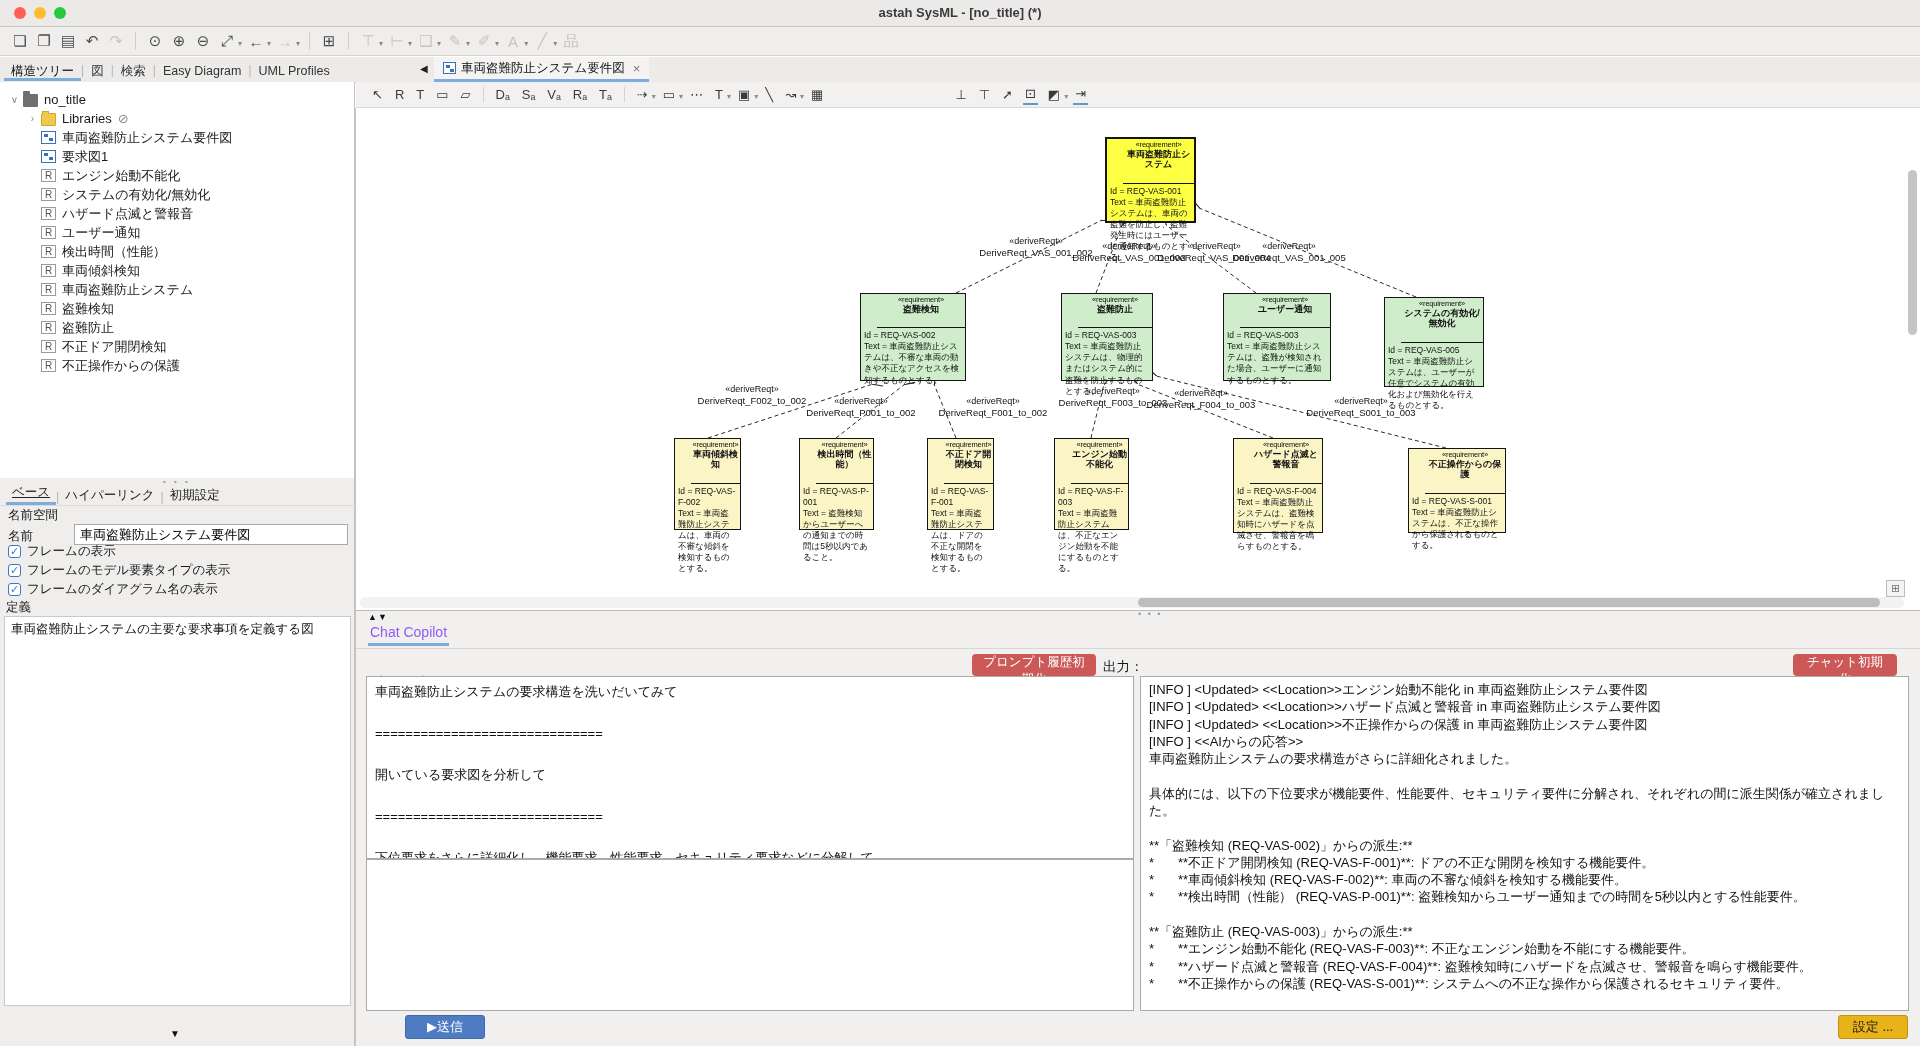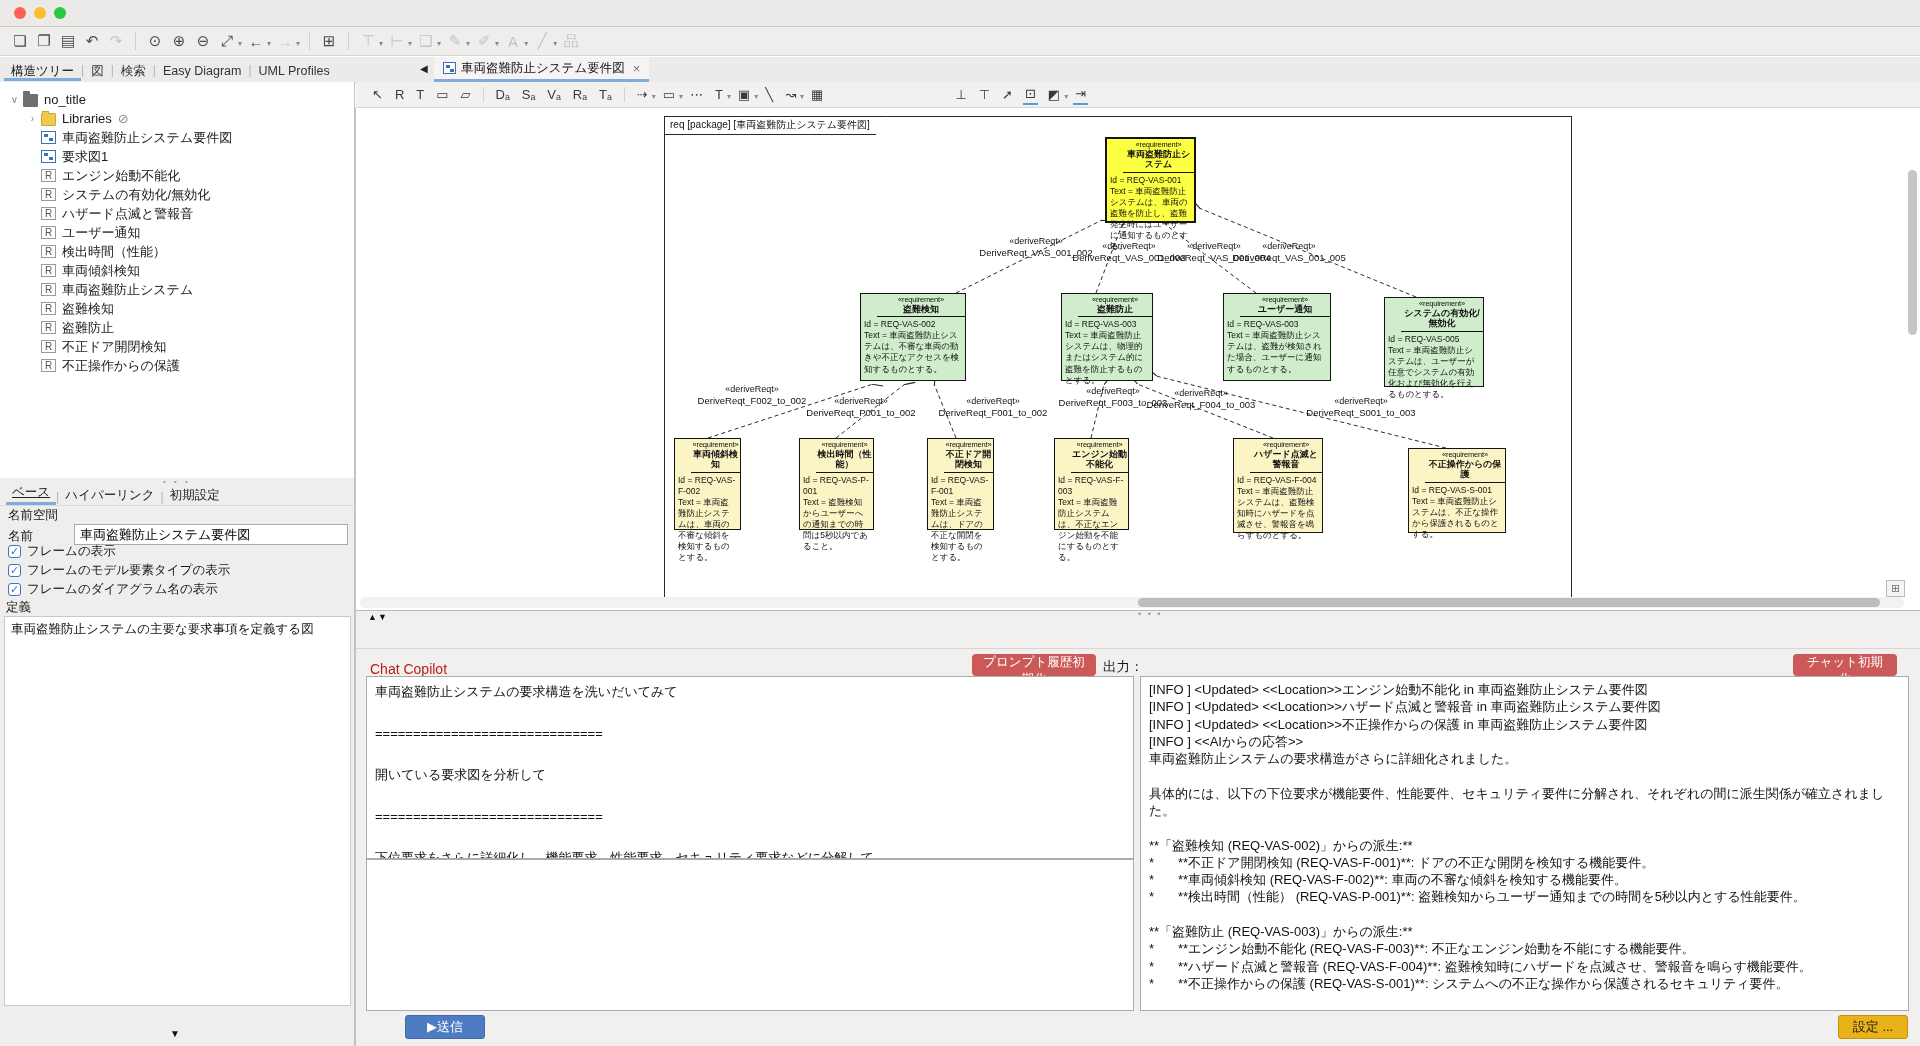--- a/index.html
+++ b/index.html
@@ -81,39 +81,39 @@
   
   .canvas{position:absolute;left:355px;top:108px;width:1565px;height:502px;background:#fff;overflow:hidden;border-left:1px solid #C5C3C1;box-sizing:border-box;}
   .frame{position:absolute;left:308px;top:8px;width:906px;height:482px;border:1px solid #2a2a2a;}
   .frame-label{position:absolute;left:-1px;top:-1px;font-size:10px;color:#111;background:#fff;border:1px solid #2a2a2a;
                padding:1px 16px 2px 5px;white-space:nowrap;clip-path:polygon(0 0,100% 0,calc(100% - 11px) 100%,0 100%);}
   #connSvg{position:absolute;left:0;top:0;}
   .node{position:absolute;border:1px solid #141414;box-sizing:border-box;color:#111;}
   .node.bright{background:#FDFF43;border-width:2px;}
   .node.green{background:#CFEDCB;}
   .node.pale{background:#FBF5C6;}
-  .node-head{text-align:center;border-bottom:1px solid #141414;padding:1px 1px 2px;margin-left:16px;}
+  .node-head{text-align:center;border-bottom:1px solid #141414;padding:1px 1px 13px;margin-left:16px;}
   .node-st{font-size:7.5px;display:block;letter-spacing:-0.2px;}
   .node-nm{font-size:9px;font-weight:bold;line-height:1.15;}
   .node-body{padding:2px 3px;font-size:8.5px;line-height:1.3;white-space:pre-wrap;word-break:break-all;}
   .clabel{position:absolute;transform:translate(-50%,-50%);text-align:center;font-size:9.5px;line-height:1.25;white-space:nowrap;color:#111;}
   .clabel .st{font-size:9px;display:block;}
   .hscroll{position:absolute;left:4px;top:489px;width:1544px;height:11px;background:#F2F2F2;border-radius:6px;}
   .hthumb{position:absolute;left:778px;top:1px;width:742px;height:9px;background:#BDBDBD;border-radius:5px;}
   .vscroll{position:absolute;left:1551px;top:2px;width:11px;height:484px;}
   .vthumb{position:absolute;left:1px;top:60px;width:9px;height:165px;background:#C5C5C5;border-radius:5px;}
   .corner-nav{position:absolute;left:1530px;top:472px;width:17px;height:15px;line-height:15px;text-align:center;
               font-size:11px;color:#777;border:1px solid #BBB;background:#F4F4F4;}
 
   
   .chat{position:absolute;left:355px;top:610px;width:1565px;height:436px;background:#F1F0EF;border-left:1px solid #C5C3C1;
         border-top:1px solid #BDBBB9;box-sizing:border-box;}
   .chat-collapse{position:absolute;left:12px;top:1px;font-size:9px;color:#111;letter-spacing:1px;}
   .chat-dots{position:absolute;left:50%;top:-2px;font-size:9px;color:#9a9a9a;letter-spacing:2px;}
-  .chat-tab{position:absolute;left:12px;top:13px;font-size:14px;color:#b91c1c;padding:0 2px 3px;border-bottom:3px solid #7FACDE;margin-top:37px;}
+  .chat-tab{position:absolute;left:12px;top:13px;font-size:14px;color:#8b5cf6;padding:0 2px 3px;border-bottom:3px solid #7FACDE;}
   .chat-hr{position:absolute;left:0;top:37px;width:1565px;height:1px;background:#D8D6D4;}
   .chat-label{position:absolute;font-size:13.5px;color:#1a1a1a;}
   .lbl-prompt{left:13px;top:63px;}
   .lbl-output{left:747px;top:47px;}
   .red-btn{position:absolute;background:#CB5957;color:#fff;border:none;border-radius:4px;font-size:12.5px;height:22px;
            font-family:inherit;padding:0 10px;}
   .btn-hist{left:616px;top:43px;width:124px;}
   .btn-reset{left:1437px;top:43px;width:104px;}
   textarea{position:absolute;border:1px solid #ABABAB;background:#fff;color:#111;resize:none;box-sizing:border-box;
            font-family:"Liberation Sans","DejaVu Sans",sans-serif;}
@@ -125,20 +125,21 @@
   .settings-btn{position:absolute;left:1482px;top:404px;width:70px;height:24px;background:#E8B219;color:#1a1a1a;
                 border:1px solid #C09210;border-radius:3px;font-size:13px;font-family:inherit;}
 </style>
 </head>
 <body>
 
 <div class="titlebar">
   <span class="tl red"></span>
   <span class="tl yel"></span>
   <span class="tl grn"></span>
+  <div class="wtitle">astah SysML - [no_title] (*)</div>
 </div>
 
 <div class="main-toolbar" id="mainToolbar">
     <span class="ticon">❏</span>
     <span class="ticon">❐</span>
     <span class="ticon">▤</span>
     <span class="ticon">↶</span>
     <span class="ticon disabled">↷</span>
     <div class="tsep"></div>
     <span class="ticon">⊙</span>
@@ -345,23 +346,20 @@
       <line x1="740" y1="185" x2="766" y2="117" stroke="#2a2a2a" stroke-width="1" stroke-dasharray="4 3" marker-end="url(#openArrow)"></line>
       <line x1="900" y1="185" x2="810" y2="117" stroke="#2a2a2a" stroke-width="1" stroke-dasharray="4 3" marker-end="url(#openArrow)"></line>
       <line x1="1060" y1="189" x2="843" y2="100" stroke="#2a2a2a" stroke-width="1" stroke-dasharray="4 3" marker-end="url(#openArrow)"></line>
       <line x1="352" y1="330" x2="517" y2="276" stroke="#2a2a2a" stroke-width="1" stroke-dasharray="4 3" marker-end="url(#openArrow)"></line>
       <line x1="480" y1="330" x2="549" y2="276" stroke="#2a2a2a" stroke-width="1" stroke-dasharray="4 3" marker-end="url(#openArrow)"></line>
       <line x1="600" y1="330" x2="578" y2="276" stroke="#2a2a2a" stroke-width="1" stroke-dasharray="4 3" marker-end="url(#openArrow)"></line>
       <line x1="735" y1="330" x2="748" y2="276" stroke="#2a2a2a" stroke-width="1" stroke-dasharray="4 3" marker-end="url(#openArrow)"></line>
       <line x1="917" y1="330" x2="781" y2="276" stroke="#2a2a2a" stroke-width="1" stroke-dasharray="4 3" marker-end="url(#openArrow)"></line>
       <line x1="1090" y1="340" x2="800" y2="268" stroke="#2a2a2a" stroke-width="1" stroke-dasharray="4 3" marker-end="url(#openArrow)"></line>
     </svg>
-  <div class="frame">
-    <div class="frame-label">req [package] [車両盗難防止システム要件図]</div>
-  </div>
   <div class="hscroll">
       <div class="hthumb"></div>
     </div>
   <div class="vscroll">
       <div class="vthumb"></div>
     </div>
   <div class="corner-nav">⊞</div>
 <div class="clabel" style="left: 680px; top: 140px;"><span class="st">«deriveReqt»</span><span class="nm">DeriveReqt_VAS_001_002</span></div>
     <div class="clabel" style="left: 773px; top: 145px;"><span class="st">«deriveReqt»</span><span class="nm">DeriveReqt_VAS_001_003</span></div>
     <div class="clabel" style="left: 858px; top: 145px;"><span class="st">«deriveReqt»</span><span class="nm">DeriveReqt_VAS_001_004</span></div>

